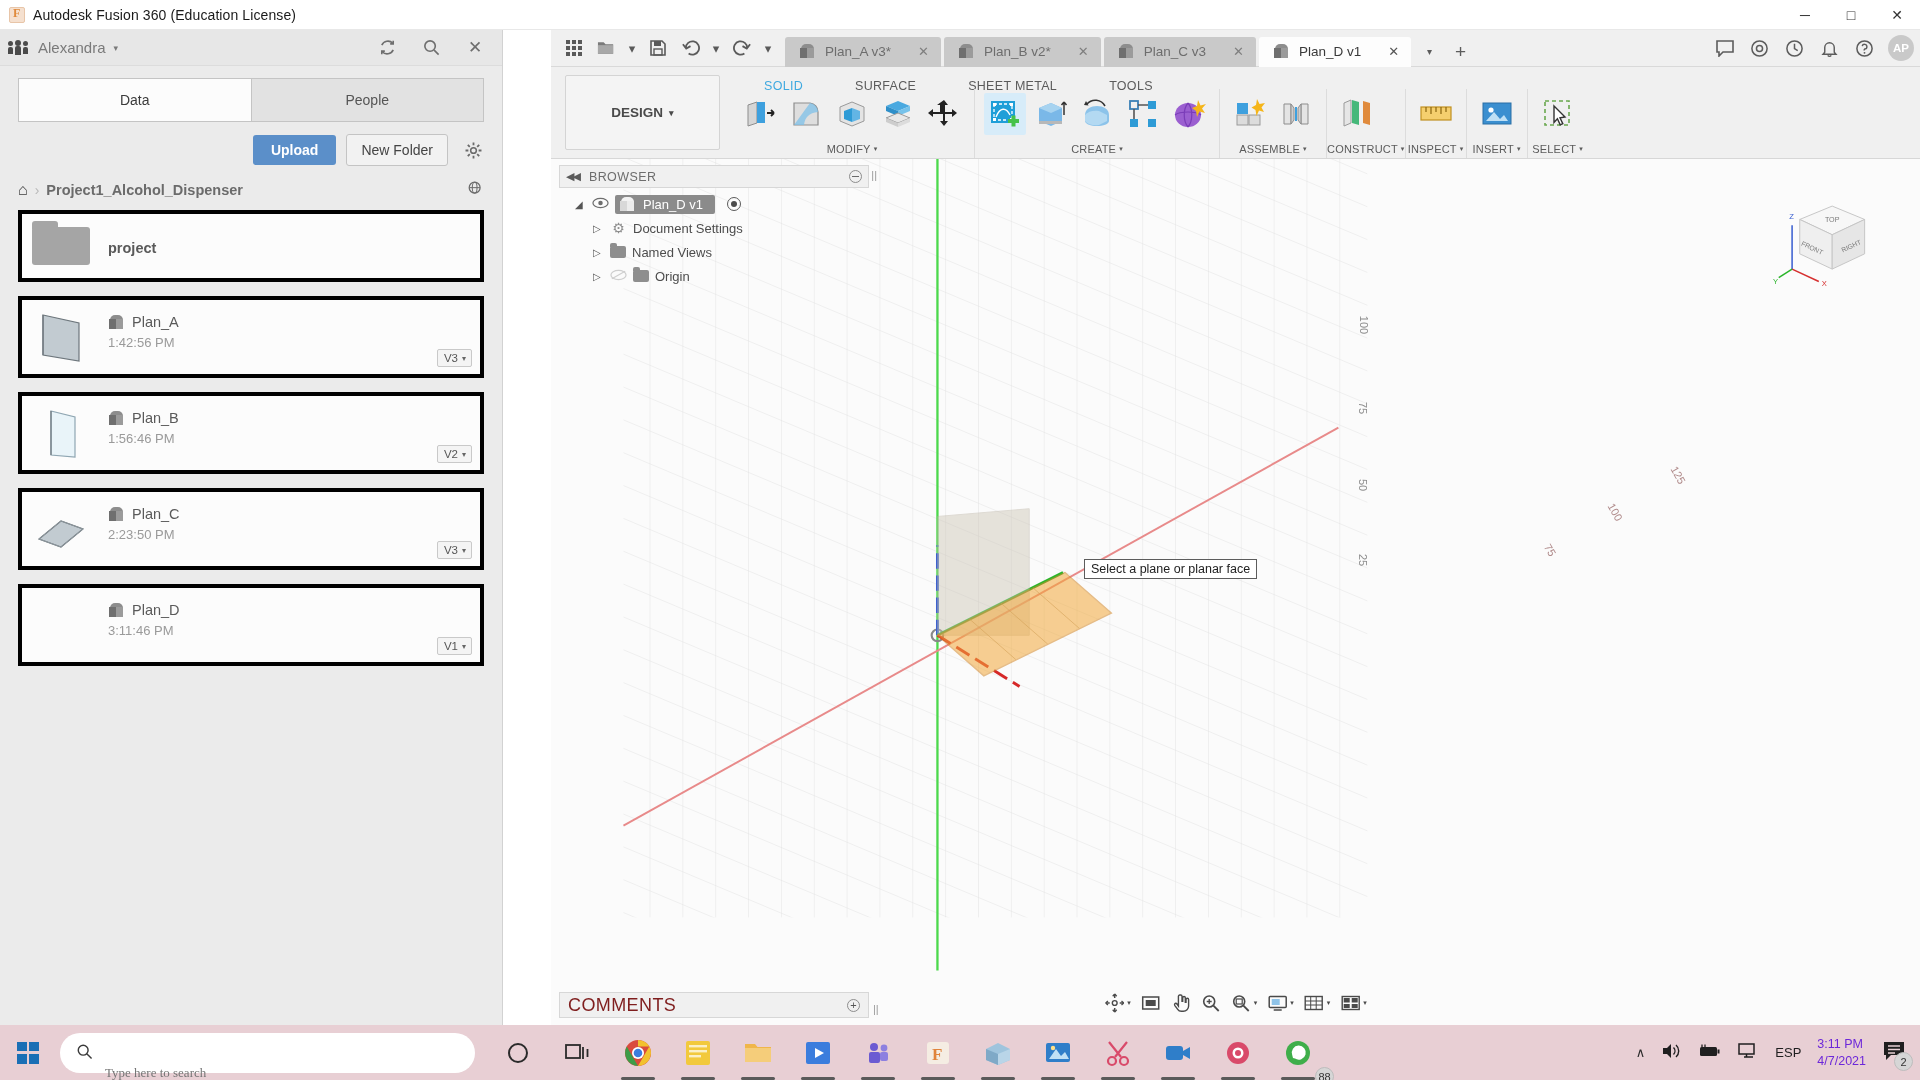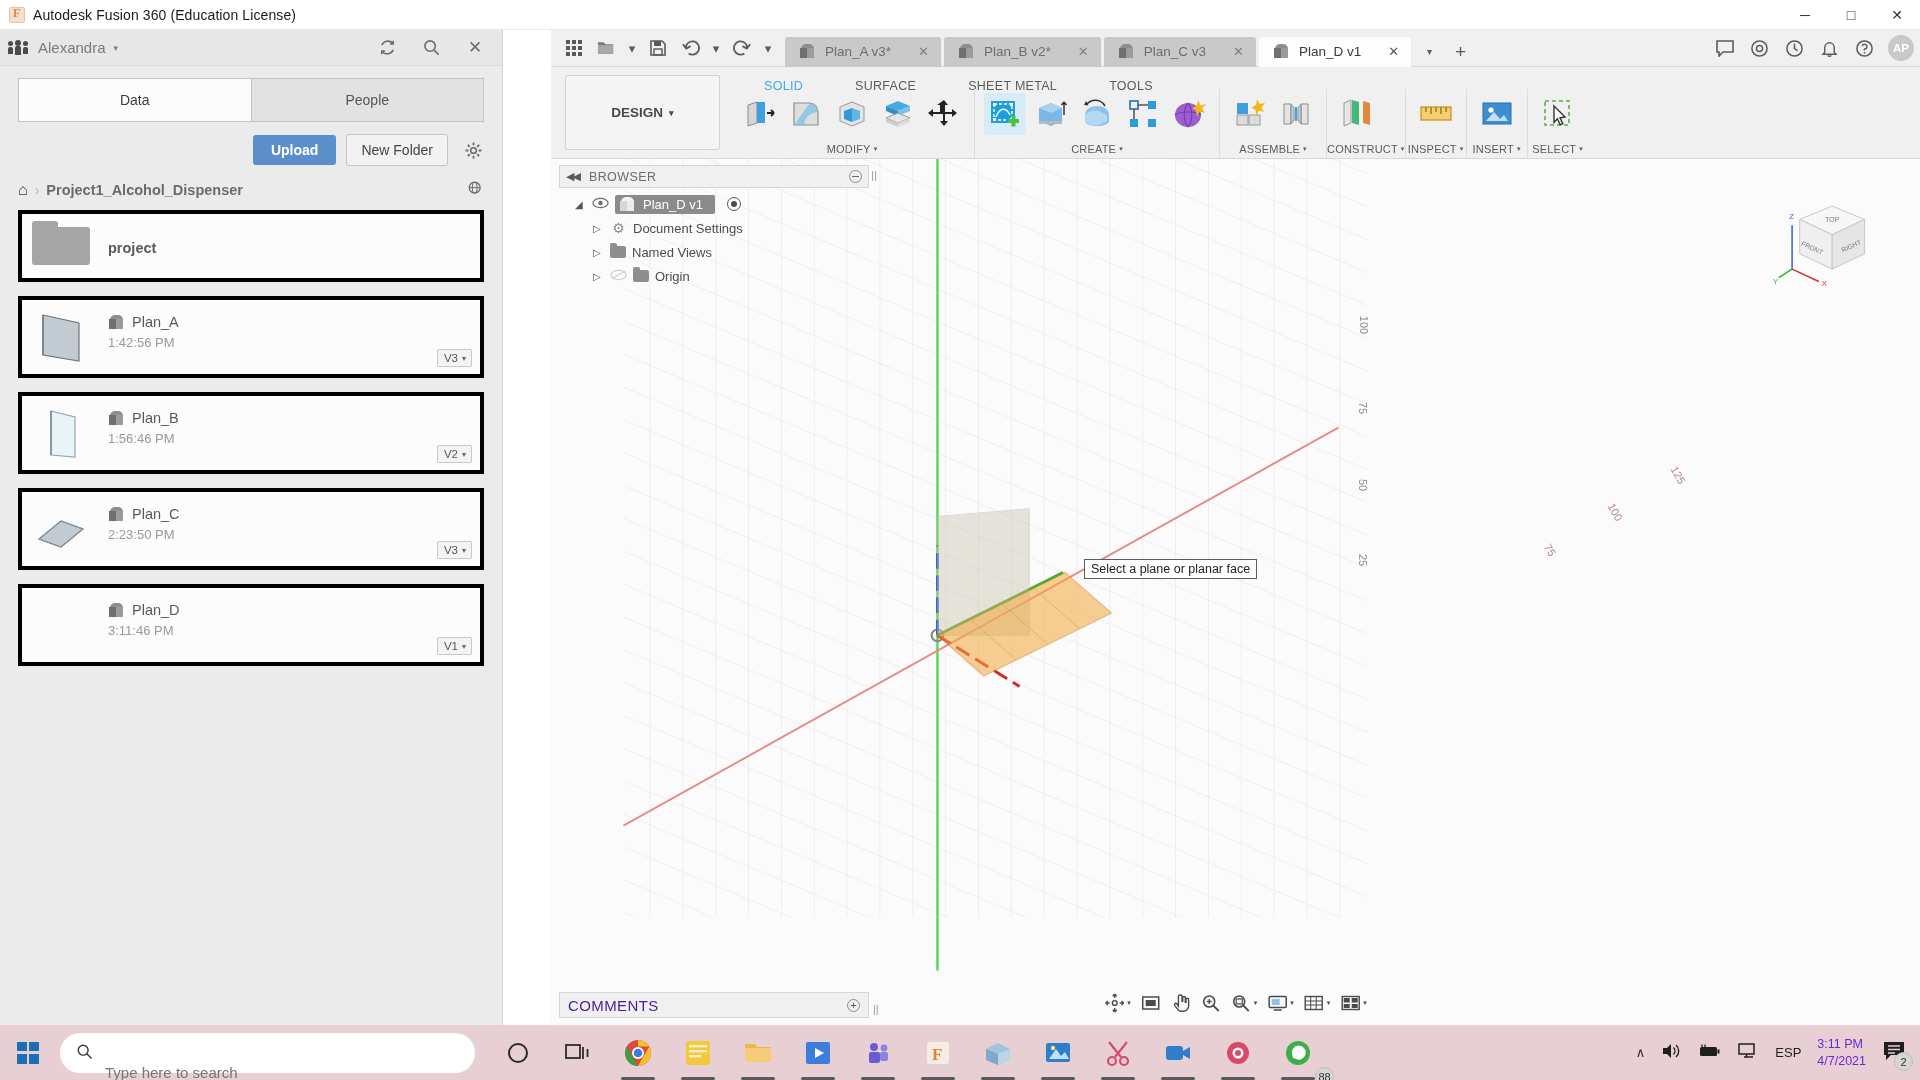--- a/index.html
+++ b/index.html
@@ -211,21 +211,21 @@
   }
 
   
   .viewcube { position: absolute; right: 42px; top: 28px; width: 105px; height: 105px; z-index: 15; }
 
   
   .comments {
     position: absolute; left: 8px; bottom: 8px; width: 310px; height: 26px; background: #f0f0f0;
     border: 1px solid #d7d7d7; display: flex; align-items: center; padding: 0 8px; z-index: 20;
   }
-  .comments .c-title { font-size: 15px; color: #4c1d95; letter-spacing: .4px; }
+  .comments .c-title { font-size: 18px; color: #7f1d1d; letter-spacing: .4px; }
   .comments .c-plus { margin-left: auto; width: 13px; height: 13px; border-radius: 50%;
                       border: 1px solid #8d8d8d; color: #555; font-size: 11px; line-height: 10px;
                       text-align: center; }
 
   
   .navbar {
     position: absolute; bottom: 10px; left: 50%; transform: translateX(-50%);
     display: flex; align-items: center; gap: 2px; background: transparent; z-index: 20;
   }
   .nav-btn { height: 26px; display: flex; align-items: center; gap: 3px; padding: 0 4px;
@@ -248,22 +248,22 @@
     display: flex; align-items: center; z-index: 100;
   }
   .tb-start { width: 56px; height: 55px; display: flex; align-items: center; justify-content: center; }
   .win-logo { width: 22px; height: 22px; display: grid; grid-template-columns: 1fr 1fr;
               grid-template-rows: 1fr 1fr; gap: 2.5px; }
   .win-logo i { background: #1a6fb5; display: block; }
   .tb-search {
     width: 415px; height: 40px; background: #fff; border-radius: 20px; display: flex; align-items: center;
     gap: 12px; padding: 0 16px; margin-left: 4px;
   }
-  .tb-search input { border: none; outline: none; font-size: 15px; color: #3a3a3a; flex: 1;
-                     font-family: Liberation Sans, sans-serif; background: transparent; margin-top: 40px; }
+  .tb-search input { border: none; outline: none; font-size: 13px; color: #3a3a3a; flex: 1;
+                     font-family: Liberation Serif, serif; background: transparent; margin-top: 40px; }
   .tb-apps { display: flex; align-items: center; gap: 2px; margin-left: 14px; }
   .tb-app { width: 58px; height: 55px; display: flex; align-items: center; justify-content: center;
             position: relative; }
   .tb-app.active::after { content:""; position:absolute; bottom:0; left:12px; right:12px; height:3px;
                           background:#5a5a5a; border-radius: 2px; }
   .tb-tray { margin-left: auto; display: flex; align-items: center; gap: 16px; padding-right: 14px;
              color: #2a2a2a; }
   .tb-clock { font-size: 12.5px; line-height: 1.35; text-align: left; color: #6d28d9; }
   .tb-notif { position: relative; }
   .tb-badge { position: absolute; right: -7px; bottom: -6px; width: 19px; height: 19px; border-radius: 50%;

